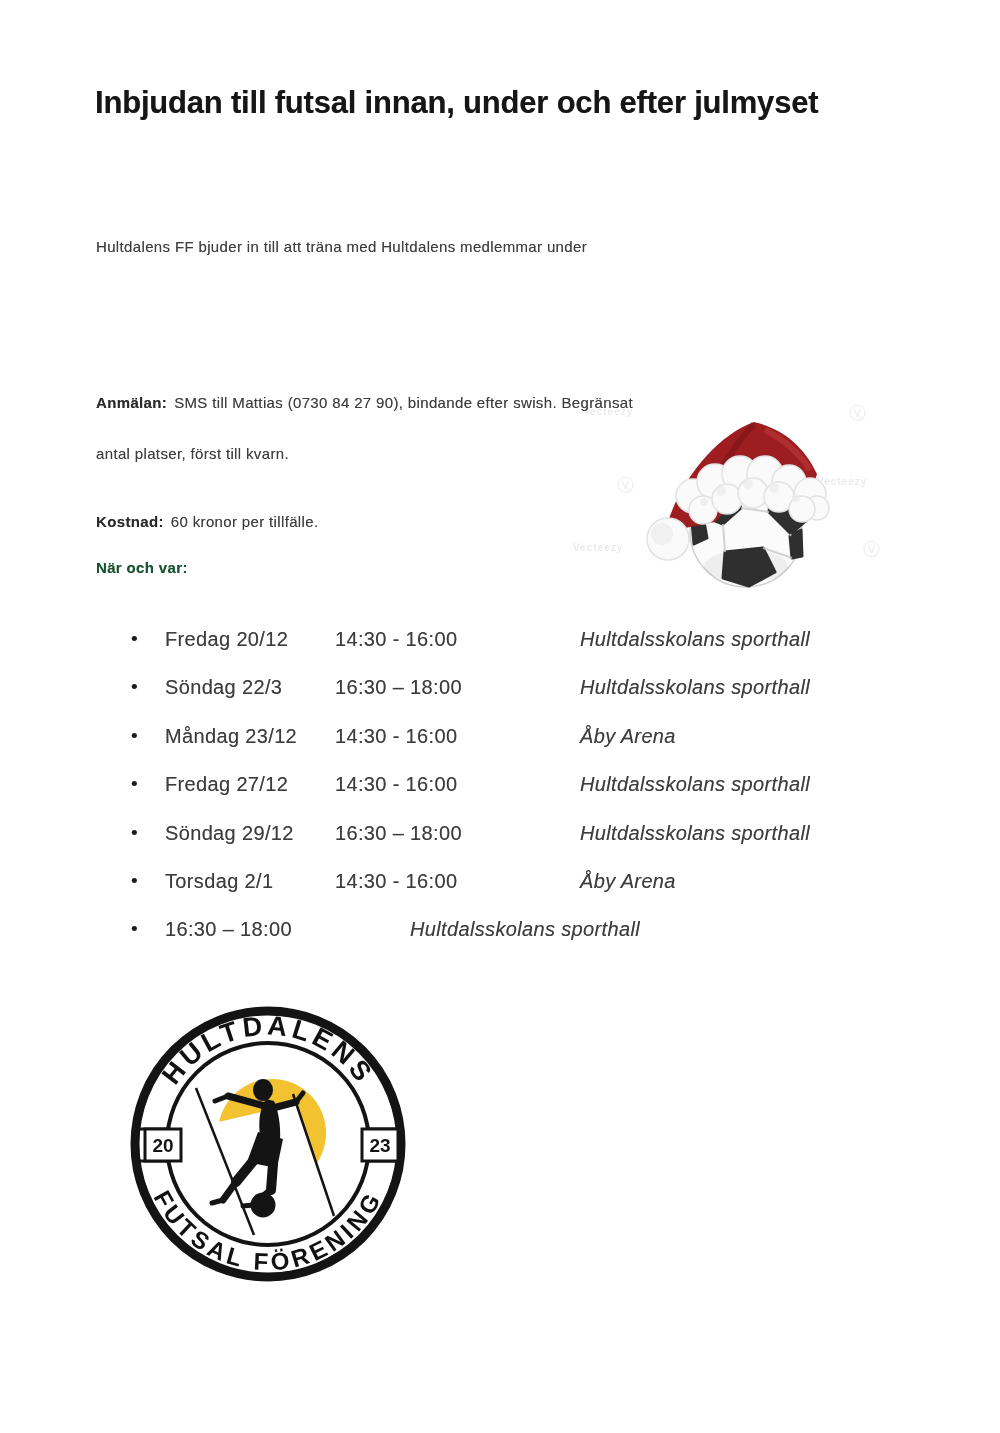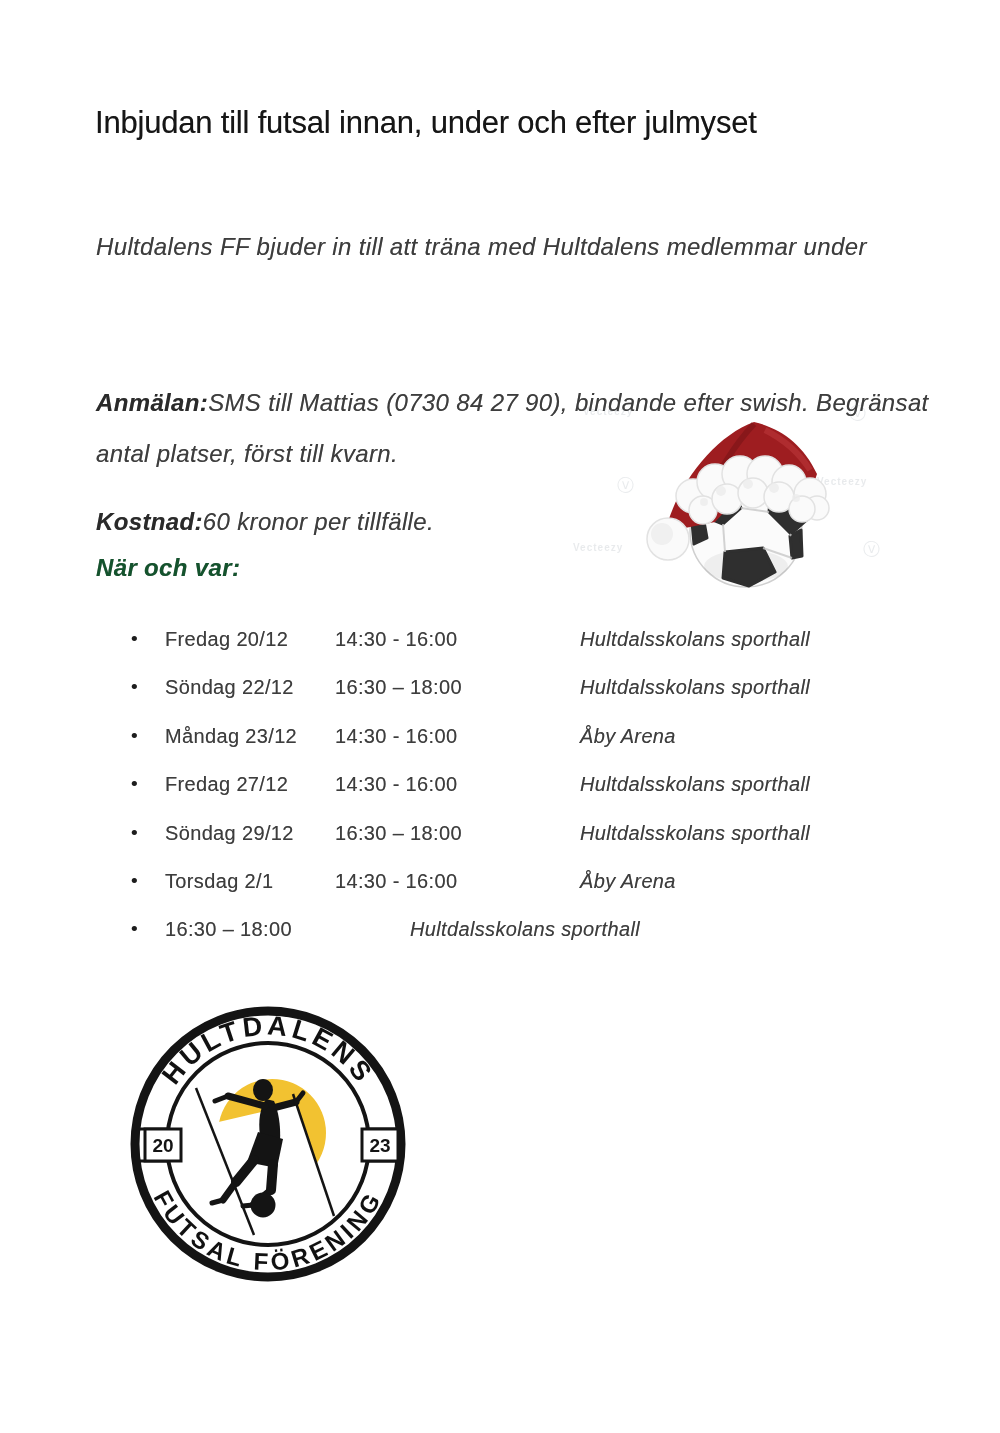--- a/index.html
+++ b/index.html
@@ -3,32 +3,32 @@
 <meta charset="utf-8">
 <style>
   html,body{margin:0;padding:0;background:#fff;}
   #page{
     position:relative;width:1000px;height:1433px;background:#ffffff;
     font-family:"Liberation Sans", sans-serif;color:#3d3d3d;overflow:hidden;
   }
   .abs{position:absolute;}
   
   #doc-title{
-    left:95px;top:103px;width:880px;
-    font-size:31px;font-weight:400;color:#161616;line-height:1.3;
+    left:95px;top:83px;width:880px;
+    font-size:31px;font-weight:700;color:#161616;line-height:1.3;
     letter-spacing:-0.2px;text-shadow:0 0 0.5px rgba(20,20,20,.55);
   }
   
-  .body-text{font-size:24px;letter-spacing:0.35px;line-height:51px;color:#3d3d3d;
-    text-shadow:0 0 0.4px rgba(60,60,60,.5);font-style:italic;}
+  .body-text{font-size:15px;letter-spacing:0.35px;line-height:51px;color:#3d3d3d;
+    text-shadow:0 0 0.4px rgba(60,60,60,.5);}
   #intro{left:96px;top:221px;width:830px;}
   #signup{left:96px;top:377px;width:840px;}
   #cost{left:96px;top:496px;width:700px;}
   #when-heading{left:96px;top:542px;width:400px;font-weight:700;color:#14532d;}
-  .label{font-weight:700;color:#2a2a2a;margin-right:0;}
+  .label{font-weight:700;color:#2a2a2a;margin-right:7px;}
   
   #schedule{left:125px;top:615px;width:800px;}
   .sched-row{display:flex;height:48.4px;line-height:48.4px;font-size:20px;
     letter-spacing:0.35px;color:#3d3d3d;text-shadow:0 0 0.4px rgba(60,60,60,.5);}
   .col-bullet{width:40px;padding-left:6px;box-sizing:border-box;font-size:19px;color:#1d1d1d;}
   .col-day{width:170px;}
   .col-time{width:245px;}
   .col-loc{flex:1;font-style:italic;}
   
   #illustration{left:565px;top:396px;width:350px;height:226px;}
@@ -65,21 +65,21 @@
 
   <div id="schedule" class="abs">
     <div class="sched-row">
       <span class="col-bullet">•</span>
       <span class="col-day">Fredag 20/12</span>
       <span class="col-time">14:30 - 16:00</span>
       <span class="col-loc">Hultdalsskolans sporthall</span>
     </div>
     <div class="sched-row">
       <span class="col-bullet">•</span>
-      <span class="col-day">Söndag 22/12</span>
+      <span class="col-day">Söndag 22/3</span>
       <span class="col-time">16:30 – 18:00</span>
       <span class="col-loc">Hultdalsskolans sporthall</span>
     </div>
     <div class="sched-row">
       <span class="col-bullet">•</span>
       <span class="col-day">Måndag 23/12</span>
       <span class="col-time">14:30 - 16:00</span>
       <span class="col-loc">Åby Arena</span>
     </div>
     <div class="sched-row">

